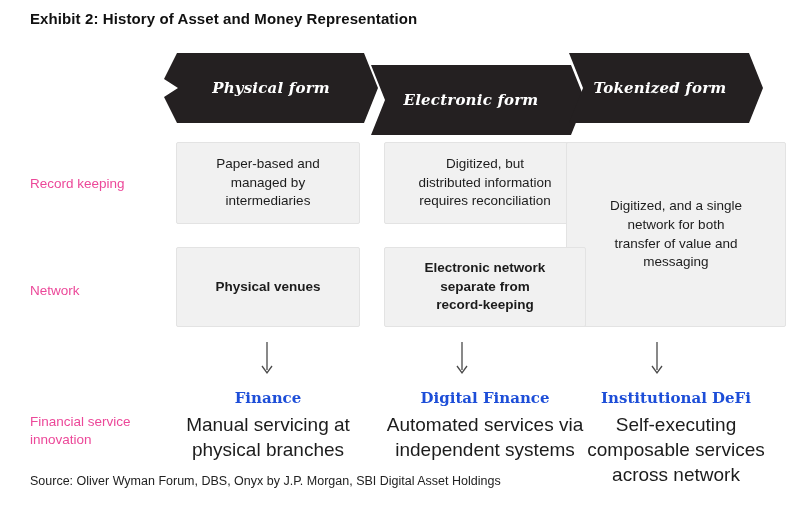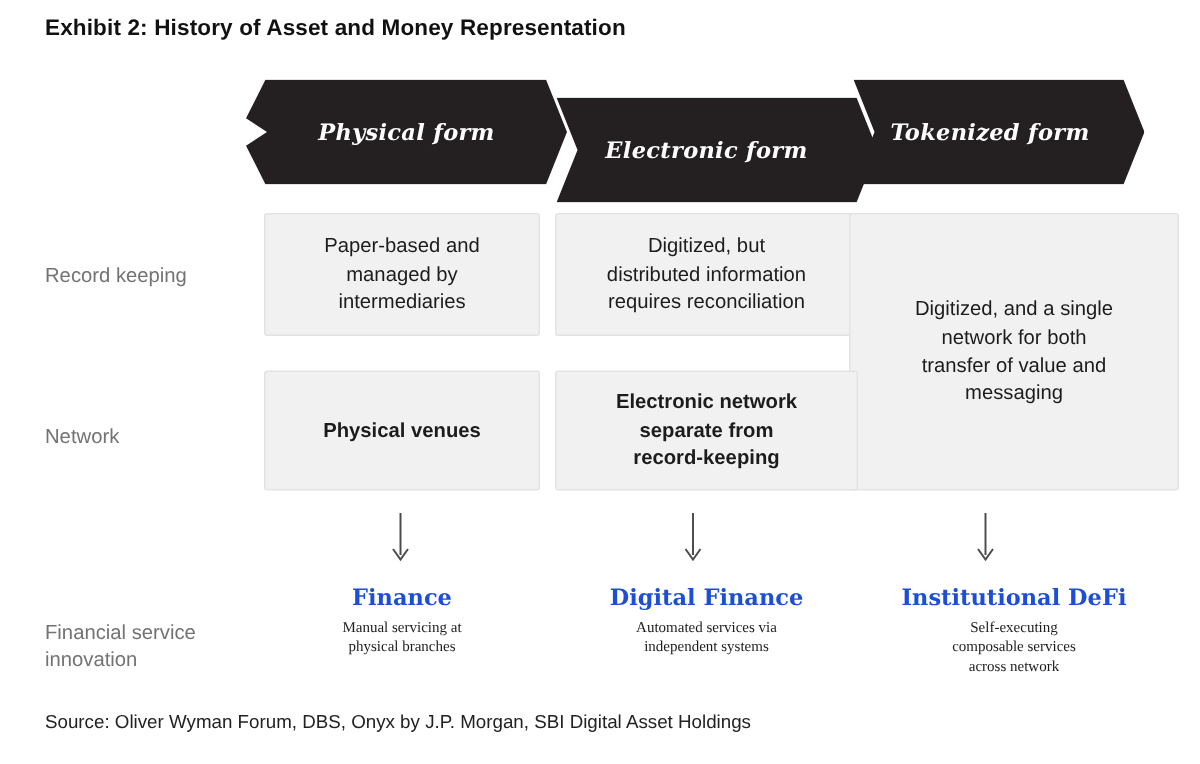--- a/index.html
+++ b/index.html
@@ -53,21 +53,21 @@
     left: 569px; width: 194px;
     padding-right: 12px;
     clip-path: polygon(0 0, calc(100% - 14px) 0, 100% 50%, calc(100% - 14px) 100%, 0 100%, 14px 50%);
   }
 
   
   .row-label {
     position: absolute;
     left: 30px;
     font-size: 13.5px;
-    color: #737373;
+    color: #ec4899;
     line-height: 1.35;
   }
   .label-record { top: 175px; }
   .label-network { top: 282px; }
   .label-innovation { top: 413px; width: 125px; }
 
   
   .box {
     position: absolute;
     background: #f1f1f1;
@@ -80,21 +80,21 @@
     font-size: 13.5px;
     line-height: 1.4;
     color: #1c1c1c;
     white-space: pre-line;
     padding: 6px 12px;
   }
   .box-r1 { top: 142px; height: 82px; }
   .box-r2 { top: 247px; height: 80px; font-weight: bold; }
   .box-tall { top: 142px; height: 185px; }
   .col-1 { left: 176px; width: 184px; }
-  .col-2 { left: 370px; width: 202px; }
+  .col-2 { left: 384px; width: 202px; }
   .col-3 { left: 566px; width: 220px; }
 
   
   .down-arrow {
     position: absolute;
     top: 341px;
     width: 14px; height: 36px;
   }
   .arrow-1 { left: 260px; }
   .arrow-2 { left: 455px; }
@@ -107,25 +107,24 @@
     text-align: center;
   }
   .innovation-title {
     font-family: "DejaVu Serif", serif;
     font-weight: 700;
     font-size: 15px;
     color: #1d4ed8;
     margin-bottom: 5px;
   }
   .innovation-desc {
-    font-size: 10px;
+    font-size: 19px;
     line-height: 1.32;
     color: #1c1c1c;
     white-space: pre-line;
-    font-family: Liberation Serif, serif;
   }
 
   .source {
     position: absolute;
     left: 30px; top: 474px;
     font-size: 12.5px;
     color: #222222;
   }
 </style>
 </head>

